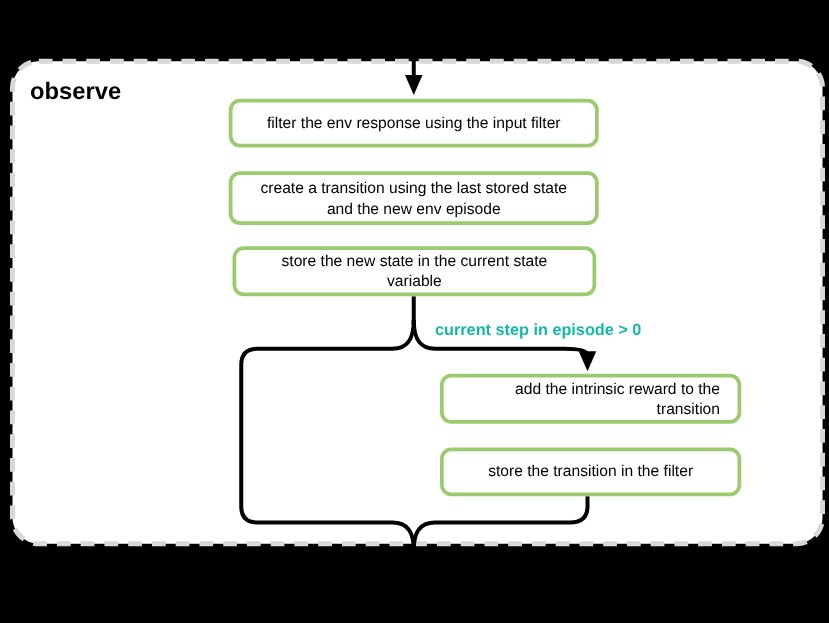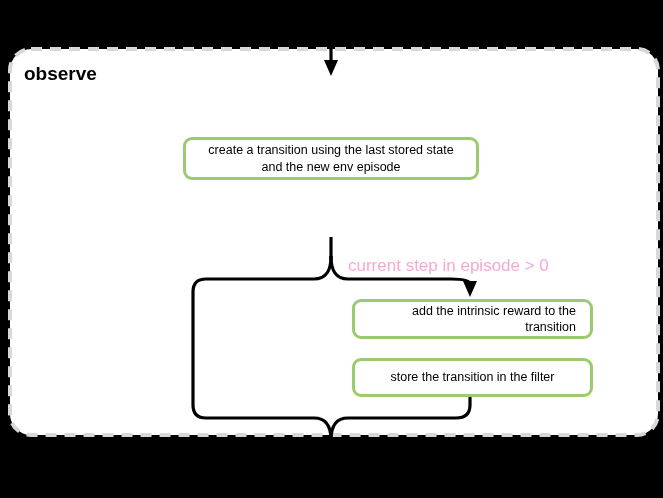--- a/index.html
+++ b/index.html
@@ -51,23 +51,23 @@
     top: 63px;
     font-size: 19px;
     font-weight: bold;
     color: #000000;
     z-index: 2;
   }
   #condition-label {
     position: absolute;
     left: 348px;
     top: 256px;
-    font-size: 17px;
-    font-weight: normal;
-    color: #f9a8d4;
+    font-size: 13px;
+    font-weight: bold;
+    color: #14b8a6;
     z-index: 2;
   }
 </style>
 </head>
 <body>
 
 <div id="canvas">
 
   <svg id="connector-layer" viewBox="0 0 663 498" xmlns="http://www.w3.org/2000/svg">
 
@@ -81,23 +81,25 @@
     <path d="M331 256 C331 270 327 279 314 279 L206 279 Q193 279 193 292 L193 405 Q193 418 206 418 L314 418 C327 418 331 427 331 440" fill="none" stroke="#000000" stroke-width="3.2"></path>
 
     <path d="M331 256 C331 270 335 279 348 279 L451 279 Q470 279 470 284" fill="none" stroke="#000000" stroke-width="3.2"></path>
     <polygon points="470,297 463,281 477,281" fill="#000000"></polygon>
 
     <path d="M470 397 V405 Q470 418 456 418 L348 418 C335 418 331 427 331 440" fill="none" stroke="#000000" stroke-width="3.2"></path>
   </svg>
 
   <div id="diagram-title">observe</div>
 
+  <div id="node-filter" class="node">filter the env response using the input filter</div>
 
   <div id="node-transition" class="node">create a transition using the last stored state and the new env episode</div>
 
+  <div id="node-store-state" class="node">store the new state in the current state variable</div>
 
   <div id="condition-label">current step in episode &gt; 0</div>
 
   <div id="node-add-reward" class="node">add the intrinsic reward to the transition</div>
 
   <div id="node-store-mem" class="node">store the transition in the filter</div>
 
 </div>
 
 </body></html>

